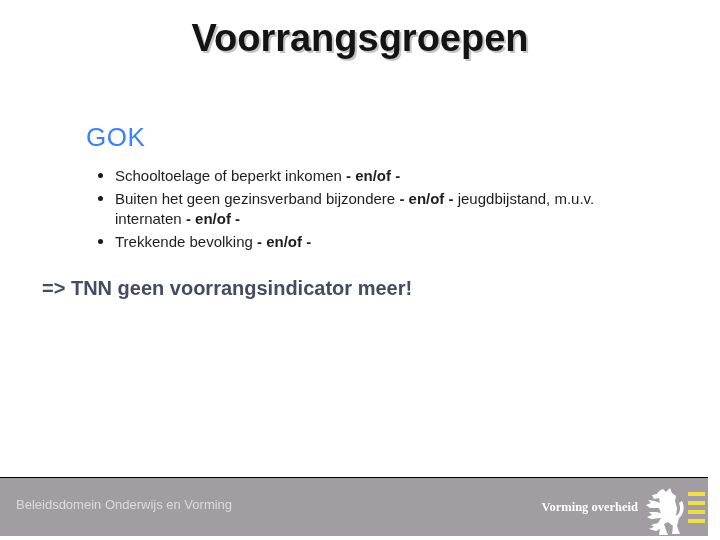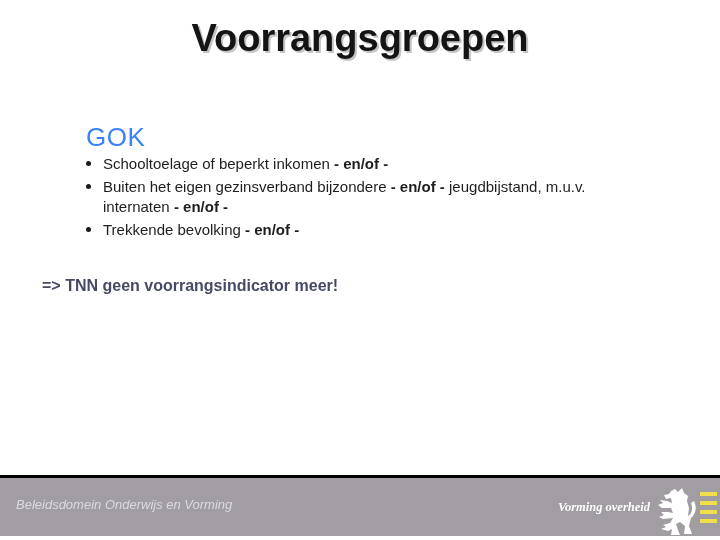--- a/index.html
+++ b/index.html
@@ -10,40 +10,39 @@
   .title{
     position:absolute;top:18px;left:0;right:0;text-align:center;
     font-weight:bold;font-size:38px;line-height:41px;color:var(--title,#141414);
     text-shadow:2px 2px 0 #c4c4c4;
   }
   .gok{
     position:absolute;left:42px;top:122px;font-size:26px;font-weight:400;
     color:#3b82f6;letter-spacing:.5px;margin-left:44px;
   }
   .bullets{
-    position:absolute;left:86px;top:154px;width:556px;margin:0;padding:0;list-style:none;
+    position:absolute;left:86px;top:154px;width:556px;margin:12px;padding:0;list-style:none;
   }
   .bullet{
     display:flex;margin:0 0 3px 0;font-size:15px;line-height:20px;color:var(--body_text,#201e1c);
   }
   .dot{
     flex:0 0 5px;width:5px;height:5px;border-radius:50%;background:#1a1a1a;
     margin:7px 12px 0 0;
   }
   .btext{flex:1;}
   .btext .b{font-weight:bold;}
   .conclusion{
-    position:absolute;left:42px;top:277px;font-size:16px;font-weight:bold;
+    position:absolute;left:42px;top:277px;font-size:20px;font-weight:bold;
     color:var(--conclusion,#464a63);
   }
   .footer{
-    position:absolute;left:0;right:0;bottom:4px;height:58px;
+    position:absolute;left:0;right:12px;bottom:4px;height:58px;
     background:var(--footer_bg,#a19da3);
-    border-top:3px solid #000000;
-    font-style:italic;
+    border-top:1px solid #000000;
   }
   .footer-left{
     position:absolute;left:16px;top:19px;font-size:13px;color:var(--footer_text,#dcdae0);
   }
   .brand{
     position:absolute;right:3px;top:0;height:100%;
     display:flex;align-items:center;
   }
   .brand-text{
     font-family:"Liberation Serif",serif;font-weight:bold;font-size:12.5px;
@@ -66,21 +65,21 @@
 
   <ul class="bullets">
 
       <li class="bullet">
         <span class="dot"></span>
         <span class="btext"><span>Schooltoelage of beperkt inkomen </span><span class="b">- en/of -</span></span>
       </li>
 
       <li class="bullet">
         <span class="dot"></span>
-        <span class="btext"><span>Buiten het eigen gezinsverband bijzondere </span><span class="b">- en/of -</span><span> jeugdbijstand, m.u.v. internaten </span><span class="b">- en/of -</span></span>
+        <span class="btext"><span>Buiten het geen gezinsverband bijzondere </span><span class="b">- en/of -</span><span> jeugdbijstand, m.u.v. internaten </span><span class="b">- en/of -</span></span>
       </li>
 
       <li class="bullet">
         <span class="dot"></span>
         <span class="btext"><span>Trekkende bevolking </span><span class="b">- en/of -</span></span>
       </li>
 
     </ul>
 
   <div class="conclusion">=&gt; TNN geen voorrangsindicator meer!</div>

